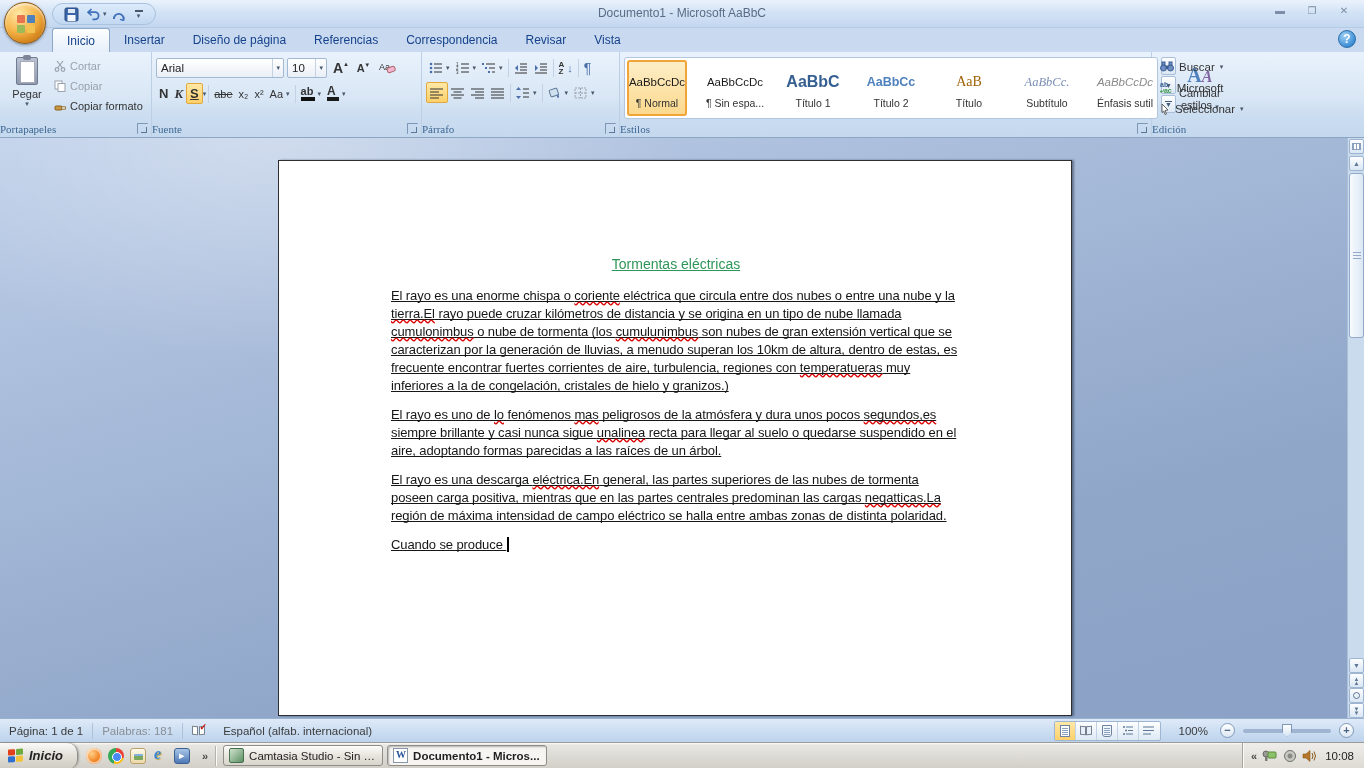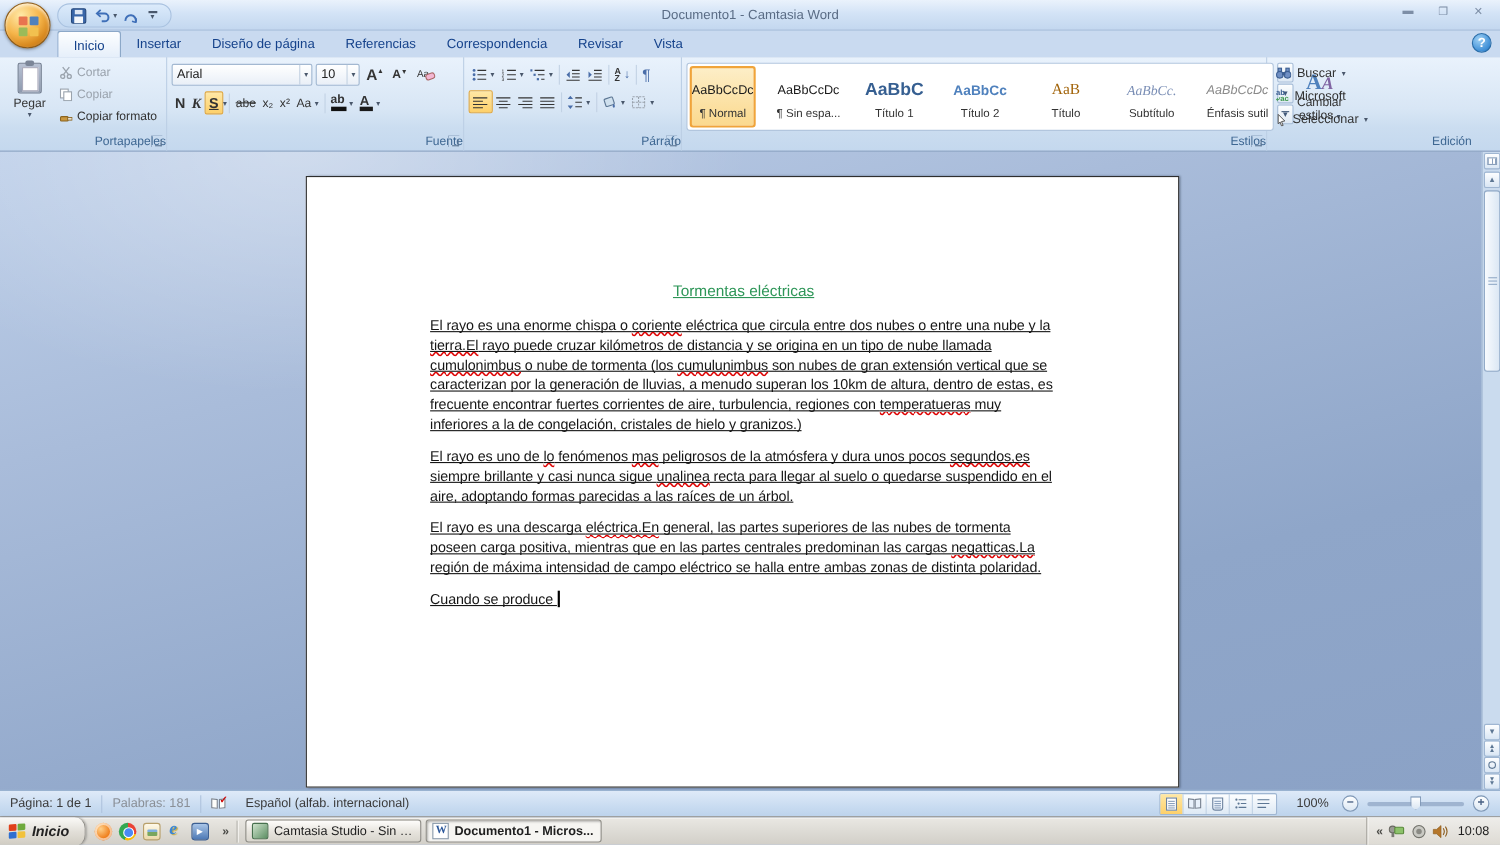--- a/index.html
+++ b/index.html
@@ -37,21 +37,21 @@
   .tab.active { background:linear-gradient(#fdfeff,#eaf2fb 60%,#dcea f8); background:linear-gradient(#fdfeff,#e6effa); border:1px solid #8ca8c8; border-bottom:none;
     border-radius:3px 3px 0 0; font-weight:400; }
   .help-btn { position:absolute; right:8px; top:30px; width:18px; height:18px; border-radius:50%;
     background:radial-gradient(circle at 35% 30%, #9fd1f5, #3f8fd6 70%, #1c6cb5); color:#fff; font-weight:bold;
     font-size:12px; display:flex; align-items:center; justify-content:center; border:1px solid #2a6da8; }
 
   
   .ribbon { position:absolute; top:52px; left:0; right:0; height:86px;
     background:linear-gradient(#e9f2fc,#d8e6f5 55%,#cbddf0 75%,#c4d8ee); border-bottom:1px solid #8ea6c4; display:flex; }
   .rgroup { position:relative; height:85px; border-right:1px solid #bccfe5; padding:3px 4px 18px 4px; }
-  .rgroup-label { position:absolute; bottom:2px; left:0; right:0; text-align:right; font-size:11px; color:#3e6792; }
+  .rgroup-label { position:absolute; bottom:2px; left:0; right:0; text-align:left; font-size:11px; color:#3e6792;font-family:Liberation Serif, serif; }
   .launcher { position:absolute; right:3px; bottom:3px; width:11px; height:11px; border-left:1px solid #7e97b5;
     border-top:1px solid #7e97b5; border-radius:1px; }
   .launcher::after { content:""; position:absolute; right:1px; bottom:1px; width:5px; height:5px;
     border-right:1.5px solid #5d7794; border-bottom:1.5px solid #5d7794; }
 
   .rbtn { display:inline-flex; align-items:center; gap:3px; height:21px; padding:0 3px; border-radius:2px;
     font-size:11px; color:#333; }
   .rbtn.active { background:linear-gradient(#ffe8a6,#fdd06a); border:1px solid #e3a83d; }
   .dd { font-size:7px; color:#49576b; }
   .vsep { width:1px; height:18px; background:#c2d2e4; margin:0 2px; align-self:center; }
@@ -214,21 +214,21 @@
   .clock { font-size:11.5px; color:#1f1f1f; margin-left:3px;text-align:right; }
 
   svg { display:block; }
 </style>
 </head>
 <body>
 
 <div class="screen">
 
   <div class="titlebar">
-    <div class="win-title">Documento1 - Camtasia Word</div>
+    <div class="win-title">Documento1 - Microsoft AaBbC</div>
     <div class="win-controls">
       <div class="win-btn">▬</div>
       <div class="win-btn">❐</div>
       <div class="win-btn">✕</div>
     </div>
   </div>
 
   <div class="office-button">
     <div class="office-logo">
       <span style="background:#e8744f"></span>

